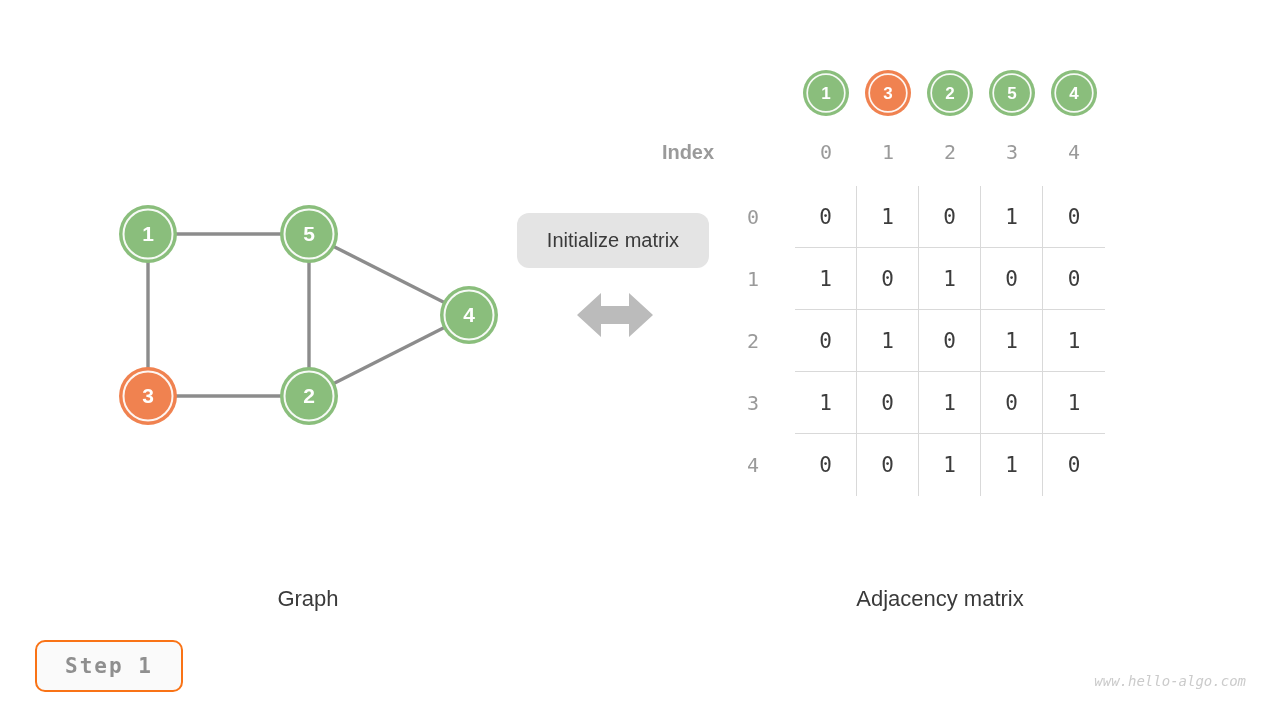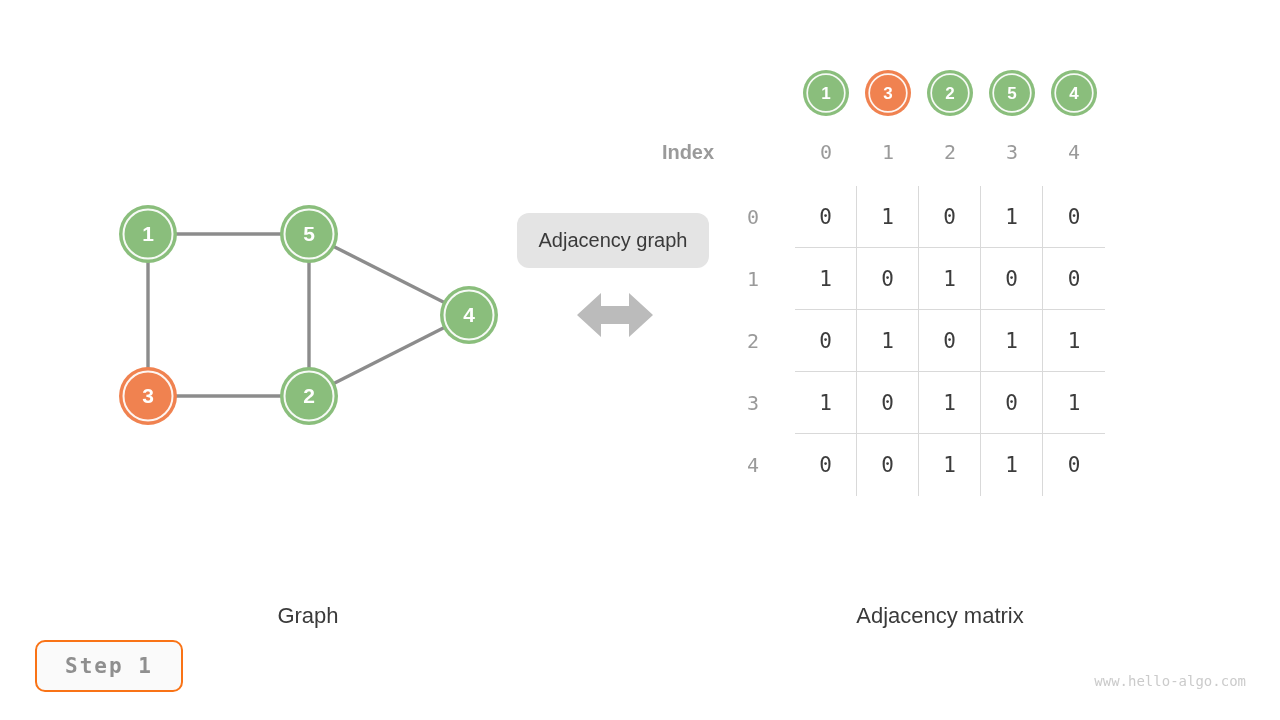--- a/index.html
+++ b/index.html
@@ -73,37 +73,37 @@
   .matrix .cell {
     display: flex; align-items: center; justify-content: center;
     font-family: "DejaVu Sans Mono", monospace; font-size: 21px; color: #3c3c3c;
     border-right: 1px solid #d9d9d9; border-bottom: 1px solid #d9d9d9;
   }
   .matrix .cell:nth-child(5n) { border-right: none; }
   .matrix .cell:nth-child(n+21) { border-bottom: none; }
 
   
   .caption {
-    position: absolute; top: 603px; width: 300px; text-align: center;
+    position: absolute; top: 586px; width: 300px; text-align: center;
     font-size: 22px; color: #3a3a3a;
   }
   .caption-graph { left: 158px; }
   .caption-matrix { left: 790px; }
 
   .step-badge {
     position: absolute; left: 35px; top: 640px; width: 144px; height: 48px;
     background: #fafafa; border: 2px solid #f97316; border-radius: 10px;
     display: flex; align-items: center; justify-content: center;
     font-family: "DejaVu Sans Mono", monospace; font-size: 21px;
     font-weight: bold; color: #8f8f8f; letter-spacing: 2px;
   }
 
   .watermark {
     position: absolute; right: 34px; top: 673px;
-    font-family: "DejaVu Sans Mono", monospace; font-size: 14px; color: #cbcbcb;
+    font-family: "DejaVu Sans Mono", monospace; font-size: 14px; color: #cbcbcb; font-style: italic;
   }
 </style>
 </head>
 <body>
 
 <div class="canvas">
 
   <svg class="graph-svg" width="540" height="460" viewBox="0 0 540 460">
     <g>
       <line class="edge" x1="148" y1="234" x2="309" y2="234"></line>
@@ -134,21 +134,21 @@
       <text class="node-label" x="148" y="396" dy="0.35em">3</text>
     </g>
     <g>
       <circle cx="309" cy="396" r="29" fill="#8abe7c"></circle>
       <circle class="node-ring" cx="309" cy="396" r="24.5"></circle>
       <text class="node-label" x="309" y="396" dy="0.35em">2</text>
     </g>
   </svg>
 
   <div class="init-box">
-    <span>Adjacency graph</span>
+    <span>Initialize matrix</span>
   </div>
   <svg class="arrow-svg" width="76" height="44" viewBox="0 0 76 44">
     <polygon fill="#bbbbbb" points="0,22 24,0 24,13 52,13 52,0 76,22 52,44 52,31 24,31 24,44"></polygon>
   </svg>
 
 
   <svg class="vertex-strip" width="310" height="50" viewBox="0 0 310 50">
     <g>
       <circle cx="31" cy="25" r="23" fill="#8abe7c"></circle>
       <circle class="vcircle-ring" cx="31" cy="25" r="18.8"></circle>

